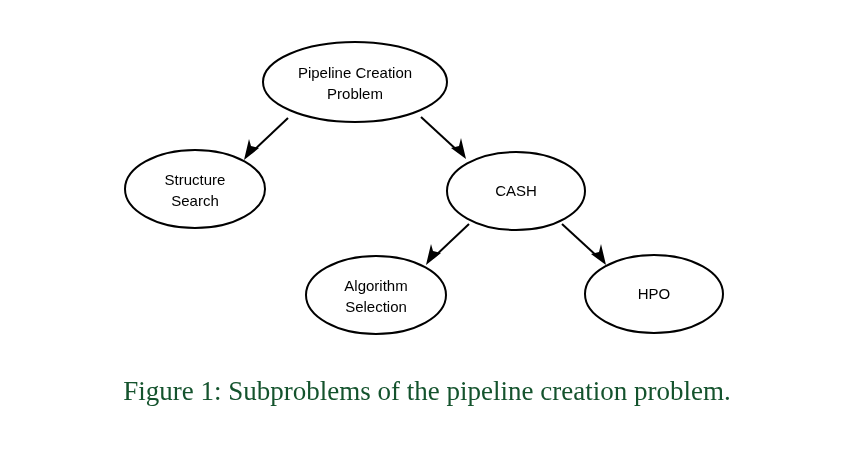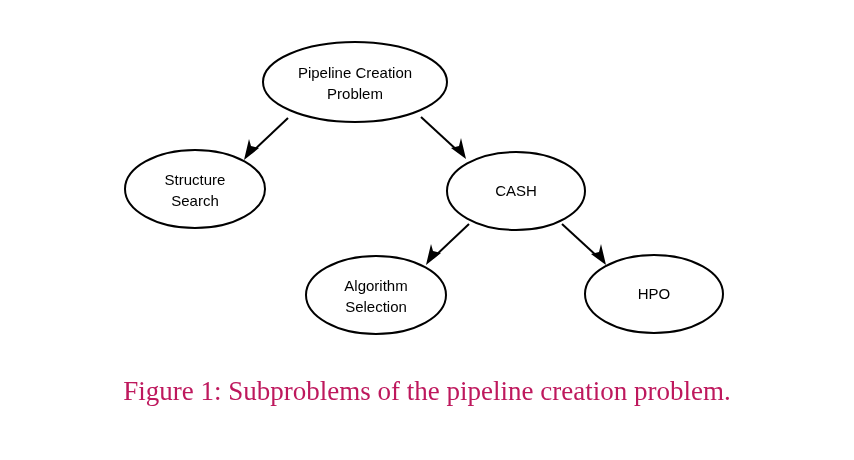--- a/index.html
+++ b/index.html
@@ -51,21 +51,21 @@
   }
   #caption {
     position: absolute;
     left: 0;
     top: 374px;
     width: 854px;
     text-align: center;
     font-family: "Liberation Serif", "DejaVu Serif", serif;
     font-size: 27px;
     line-height: 34px;
-    color: #be185d;
+    color: #14532d;
     white-space: nowrap;
   }
 </style>
 </head>
 <body>
 
 <div id="page">
 
   <svg id="figure-canvas" viewBox="0 0 854 368">
 

